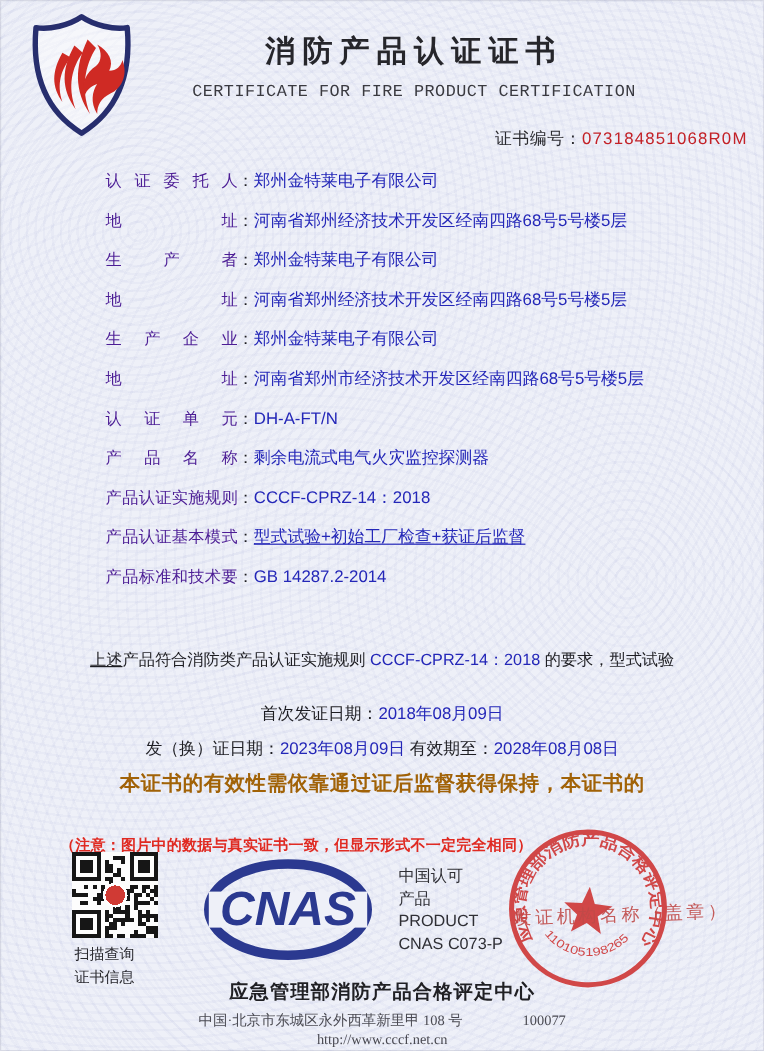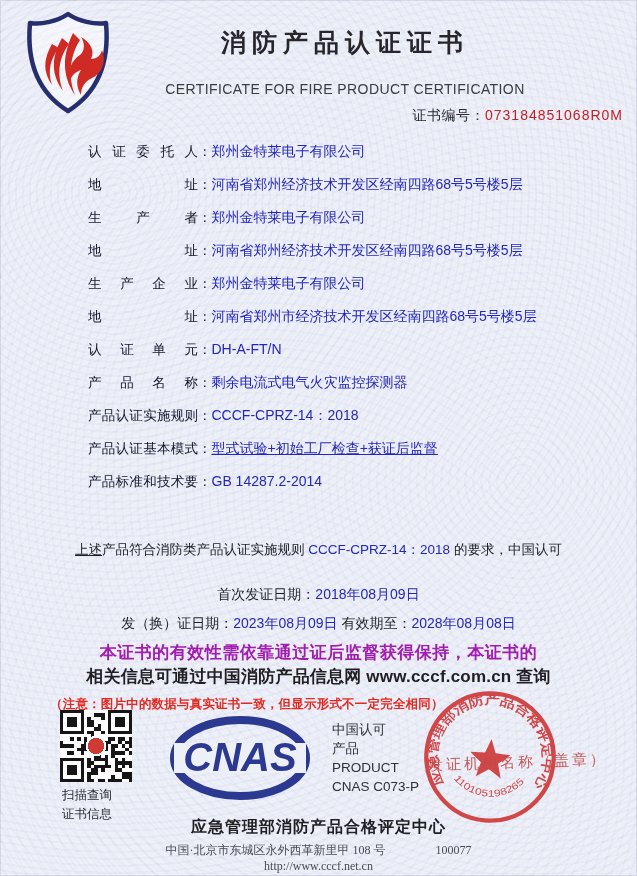--- a/index.html
+++ b/index.html
@@ -24,42 +24,42 @@
   }
   .abs{position:absolute;}
   
   .logo{left:18px;top:8px;width:100px;height:110px;}
   .titleblock{left:120px;top:26px;width:450px;text-align:center;}
   .title{
     font-size:25px;font-weight:bold;color:#26262b;
     letter-spacing:6px;white-space:nowrap;
   }
   .subtitle{
-    margin-top:22px;font-size:14px;color:#3a3a40;letter-spacing:.4px;white-space:nowrap;
+    margin-top:10px;font-size:14px;color:#3a3a40;letter-spacing:.4px;white-space:nowrap;font-family:Liberation Mono, monospace;
   }
   .certno{right:14px;top:107px;font-size:14px;color:#2b2b30;letter-spacing:.5px;}
   .certno .num{color:#c32127;letter-spacing:1px;margin-top:36px;}
   
   .fields{left:88px;top:142px;width:540px;}
   .row{height:20px;margin-bottom:13px;white-space:nowrap;}
   .lbl{
     display:inline-block;width:110px;vertical-align:bottom;
-    font-size:13.5px;color:#0f172a;
+    font-size:13.5px;color:#4c1d95;
     text-align:justify;text-align-last:justify;
   }
   .colon{color:#1d1d22;font-size:13.5px;}
   .val{color:#2427b8;font-size:14px;}
   .u{text-decoration:underline;}
   .blue{color:#2427b8;}
   
   .statement{left:0;top:541px;width:637px;text-align:center;font-size:13.5px;color:#1d1d22;white-space:nowrap;}
   .dateline1{left:0;top:586px;width:637px;text-align:center;font-size:14px;color:#1d1d22;}
   .dateline2{left:0;top:615px;width:637px;text-align:center;font-size:14px;color:#1d1d22;}
   .dateval{color:#2427b8;}
-  .notice1{left:0;top:641px;width:637px;text-align:center;font-size:17px;font-weight:bold;color:#a21caf;letter-spacing:.5px;}
+  .notice1{left:0;top:641px;width:637px;text-align:center;font-size:17px;font-weight:bold;color:#a16207;letter-spacing:.5px;}
   .notice2{left:0;top:665px;width:637px;text-align:center;font-size:17px;font-weight:bold;color:#202024;letter-spacing:.2px;}
   .rednote{left:50px;top:696px;font-size:12.5px;font-weight:bold;color:#e02a22;letter-spacing:.2px;}
   
   .qr{left:60px;top:710px;width:72px;height:72px;}
   .qrcap{left:62px;top:786px;font-size:12.5px;color:#2a2a30;line-height:19px;}
   .cnas{left:166px;top:714px;width:148px;height:88px;}
   .cnastext{left:332px;top:720px;font-size:13.5px;color:#2f2f35;line-height:19px;}
   .seal{left:421px;top:688px;width:138px;height:138px;transform:rotate(5deg);opacity:.92;}
   .sealoverlay{
     left:428px;top:753px;font-size:15px;color:#c04a48;letter-spacing:3px;
@@ -102,32 +102,31 @@
     <div class="row"><span class="lbl">生产企业</span><span class="colon">：</span><span class="val">郑州金特莱电子有限公司</span></div>
     <div class="row"><span class="lbl">地址</span><span class="colon">：</span><span class="val">河南省郑州市经济技术开发区经南四路68号5号楼5层</span></div>
     <div class="row"><span class="lbl">认证单元</span><span class="colon">：</span><span class="val">DH-A-FT/N</span></div>
     <div class="row"><span class="lbl">产品名称</span><span class="colon">：</span><span class="val">剩余电流式电气火灾监控探测器</span></div>
     <div class="row"><span class="lbl">产品认证实施规则</span><span class="colon">：</span><span class="val">CCCF-CPRZ-14：2018</span></div>
     <div class="row"><span class="lbl">产品认证基本模式</span><span class="colon">：</span><span class="val u">型式试验+初始工厂检查+获证后监督</span></div>
     <div class="row"><span class="lbl">产品标准和技术要</span><span class="colon">：</span><span class="val">GB 14287.2-2014</span></div>
   </div>
 
   <div class="abs statement">
-    <span class="u">上述</span><span>产品符合消防类产品认证实施规则 </span><span class="blue">CCCF-CPRZ-14：2018</span><span> 的要求，中国认可</span>
+    <span class="u">上述</span><span>产品符合消防类产品认证实施规则 </span><span class="blue">CCCF-CPRZ-14：2018</span><span> 的要求，型式试验</span>
   </div>
 
   <div class="abs dateline1">
     <span>首次发证日期：</span><span class="dateval">2018年08月09日</span>
   </div>
   <div class="abs dateline2">
     <span>发（换）证日期：</span><span class="dateval">2023年08月09日</span><span> 有效期至：</span><span class="dateval">2028年08月08日</span>
   </div>
 
   <div class="abs notice1">本证书的有效性需依靠通过证后监督获得保持，本证书的</div>
-  <div class="abs notice2">相关信息可通过中国消防产品信息网 www.cccf.com.cn 查询</div>
 
   <div class="abs rednote">（注意：图片中的数据与真实证书一致，但显示形式不一定完全相同）</div>
 
   <svg class="abs qr" id="qr-svg" viewBox="0 0 21 21" shape-rendering="crispEdges">
       <rect x="0" y="0" width="21" height="21" fill="#fdfdfd"></rect>
       <g fill="#161616">
         <rect x="10" y="1" width="1" height="1"></rect>
         <rect x="11" y="1" width="1" height="1"></rect>
         <rect x="12" y="1" width="1" height="1"></rect>
         <rect x="8" y="2" width="1" height="1"></rect>

